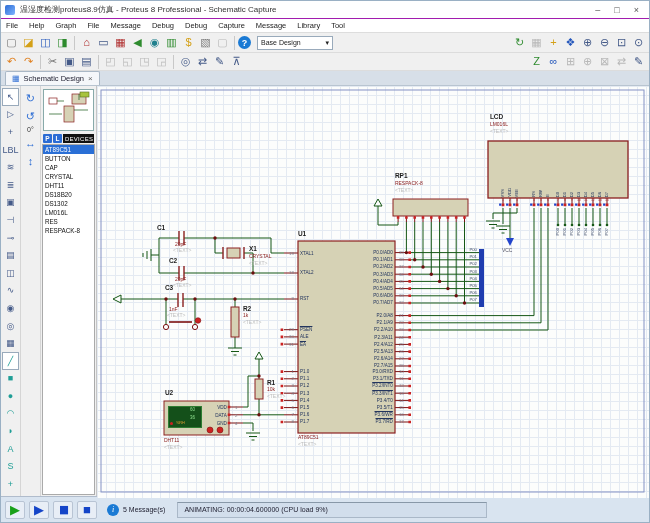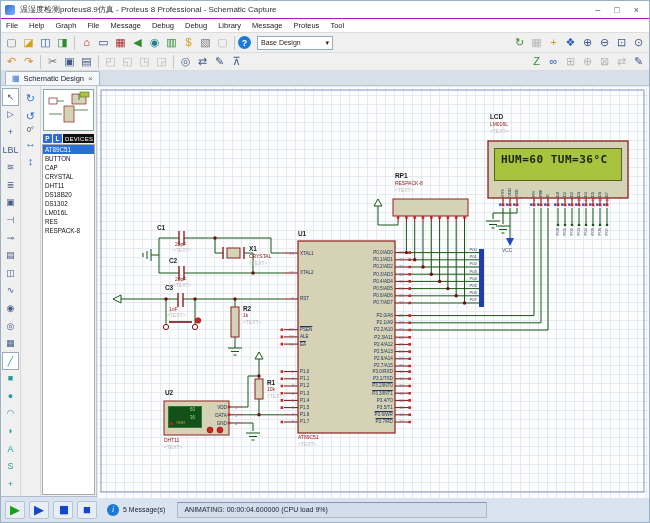--- a/index.html
+++ b/index.html
@@ -125,23 +125,23 @@
 
   <div class="menubar">
 
   <span class="menu-item">File</span>
       <span class="menu-item">Help</span>
       <span class="menu-item">Graph</span>
       <span class="menu-item">File</span>
       <span class="menu-item">Message</span>
       <span class="menu-item">Debug</span>
       <span class="menu-item">Debug</span>
+      <span class="menu-item">Capture</span>
+      <span class="menu-item">Message</span>
       <span class="menu-item">Library</span>
-      <span class="menu-item">Message</span>
-      <span class="menu-item">Proteus</span>
       <span class="menu-item">Tool</span>
     </div>
 
   <div class="tb tb1">
     <span class="tbtn c-dgray">▢</span>
     <span class="tbtn c-gold">◪</span>
     <span class="tbtn c-blue">◫</span>
     <span class="tbtn c-green">◨</span>
     <span class="sep"></span>
     <span class="tbtn c-red">⌂</span>
@@ -346,23 +346,20 @@
 
         <path fill="#cc2222" d="M183.6,242.4h2.6v2.6h-2.6z M183.6,249.6h2.6v2.6h-2.6z M183.6,256.8h2.6v2.6h-2.6z M183.6,284.3h2.6v2.6h-2.6z M183.6,291.5h2.6v2.6h-2.6z M183.6,298.7h2.6v2.6h-2.6z M183.6,305.9h2.6v2.6h-2.6z M183.6,313.1h2.6v2.6h-2.6z M183.6,320.3h2.6v2.6h-2.6z M183.6,334.7h2.6v2.6h-2.6z M311.4,165.3h2.6v2.6h-2.6z M311.4,172.5h2.6v2.6h-2.6z M311.4,179.7h2.6v2.6h-2.6z M311.4,186.9h2.6v2.6h-2.6z M311.4,194.1h2.6v2.6h-2.6z M311.4,201.3h2.6v2.6h-2.6z M311.4,208.5h2.6v2.6h-2.6z M311.4,215.7h2.6v2.6h-2.6z M311.4,228.3h2.6v2.6h-2.6z M311.4,235.5h2.6v2.6h-2.6z M311.4,242.7h2.6v2.6h-2.6z M311.4,249.9h2.6v2.6h-2.6z M311.4,257.1h2.6v2.6h-2.6z M311.4,264.3h2.6v2.6h-2.6z M311.4,271.5h2.6v2.6h-2.6z M311.4,278.7h2.6v2.6h-2.6z M311.4,284.3h2.6v2.6h-2.6z M311.4,291.5h2.6v2.6h-2.6z M311.4,298.7h2.6v2.6h-2.6z M311.4,305.9h2.6v2.6h-2.6z M311.4,313.1h2.6v2.6h-2.6z M311.4,320.3h2.6v2.6h-2.6z M311.4,327.5h2.6v2.6h-2.6z M311.4,334.7h2.6v2.6h-2.6z M130.7,319.7h2.6v2.6h-2.6z M130.7,327.5h2.6v2.6h-2.6z M130.7,335.7h2.6v2.6h-2.6z M299.8,130.2h2.6v2.6h-2.6z M308.1,130.2h2.6v2.6h-2.6z M316.4,130.2h2.6v2.6h-2.6z M324.7,130.2h2.6v2.6h-2.6z M333,130.2h2.6v2.6h-2.6z M341.3,130.2h2.6v2.6h-2.6z M349.6,130.2h2.6v2.6h-2.6z M357.9,130.2h2.6v2.6h-2.6z M366.2,130.2h2.6v2.6h-2.6z M404.6,117.4h2.8v2.8h-2.8z M411.6,117.4h2.8v2.8h-2.8z M418.6,117.4h2.8v2.8h-2.8z M435.6,117.4h2.8v2.8h-2.8z M442.6,117.4h2.8v2.8h-2.8z M449.6,117.4h2.8v2.8h-2.8z M459.6,117.4h2.8v2.8h-2.8z M466.6,117.4h2.8v2.8h-2.8z M473.6,117.4h2.8v2.8h-2.8z M480.6,117.4h2.8v2.8h-2.8z M487.6,117.4h2.8v2.8h-2.8z M494.6,117.4h2.8v2.8h-2.8z M501.6,117.4h2.8v2.8h-2.8z M508.6,117.4h2.8v2.8h-2.8z"></path>
         <path fill="#2244cc" d="M402.1,117.6h2.2v2.2h-2.2z M409.1,117.6h2.2v2.2h-2.2z M416.1,117.6h2.2v2.2h-2.2z M433.1,117.6h2.2v2.2h-2.2z M440.1,117.6h2.2v2.2h-2.2z M447.1,117.6h2.2v2.2h-2.2z M457.1,117.6h2.2v2.2h-2.2z M464.1,117.6h2.2v2.2h-2.2z M471.1,117.6h2.2v2.2h-2.2z M478.1,117.6h2.2v2.2h-2.2z M485.1,117.6h2.2v2.2h-2.2z M492.1,117.6h2.2v2.2h-2.2z M499.1,117.6h2.2v2.2h-2.2z M506.1,117.6h2.2v2.2h-2.2z"></path>
       </svg>
 
       <div id="labels">
 
         <span class="abs ref" style="left:393px;top:27px">LCD</span>
         <span class="abs val" style="left:393px;top:36px">LM016L</span>
         <span class="abs ph" style="left:393px;top:43px">&lt;TEXT&gt;</span>
-        <div class="lcd-screen">
-          <span class="lcd-text">HUM=60 TUM=36°C</span>
-        </div>
         <div class="vcols" style="left:402.5px;top:96px">
             <div class="vcol">
               <span class="vlabel">VSS</span>
             </div>
             <div class="vcol">
               <span class="vlabel">VDD</span>
             </div>
             <div class="vcol">
               <span class="vlabel">VEE</span>
             </div>

